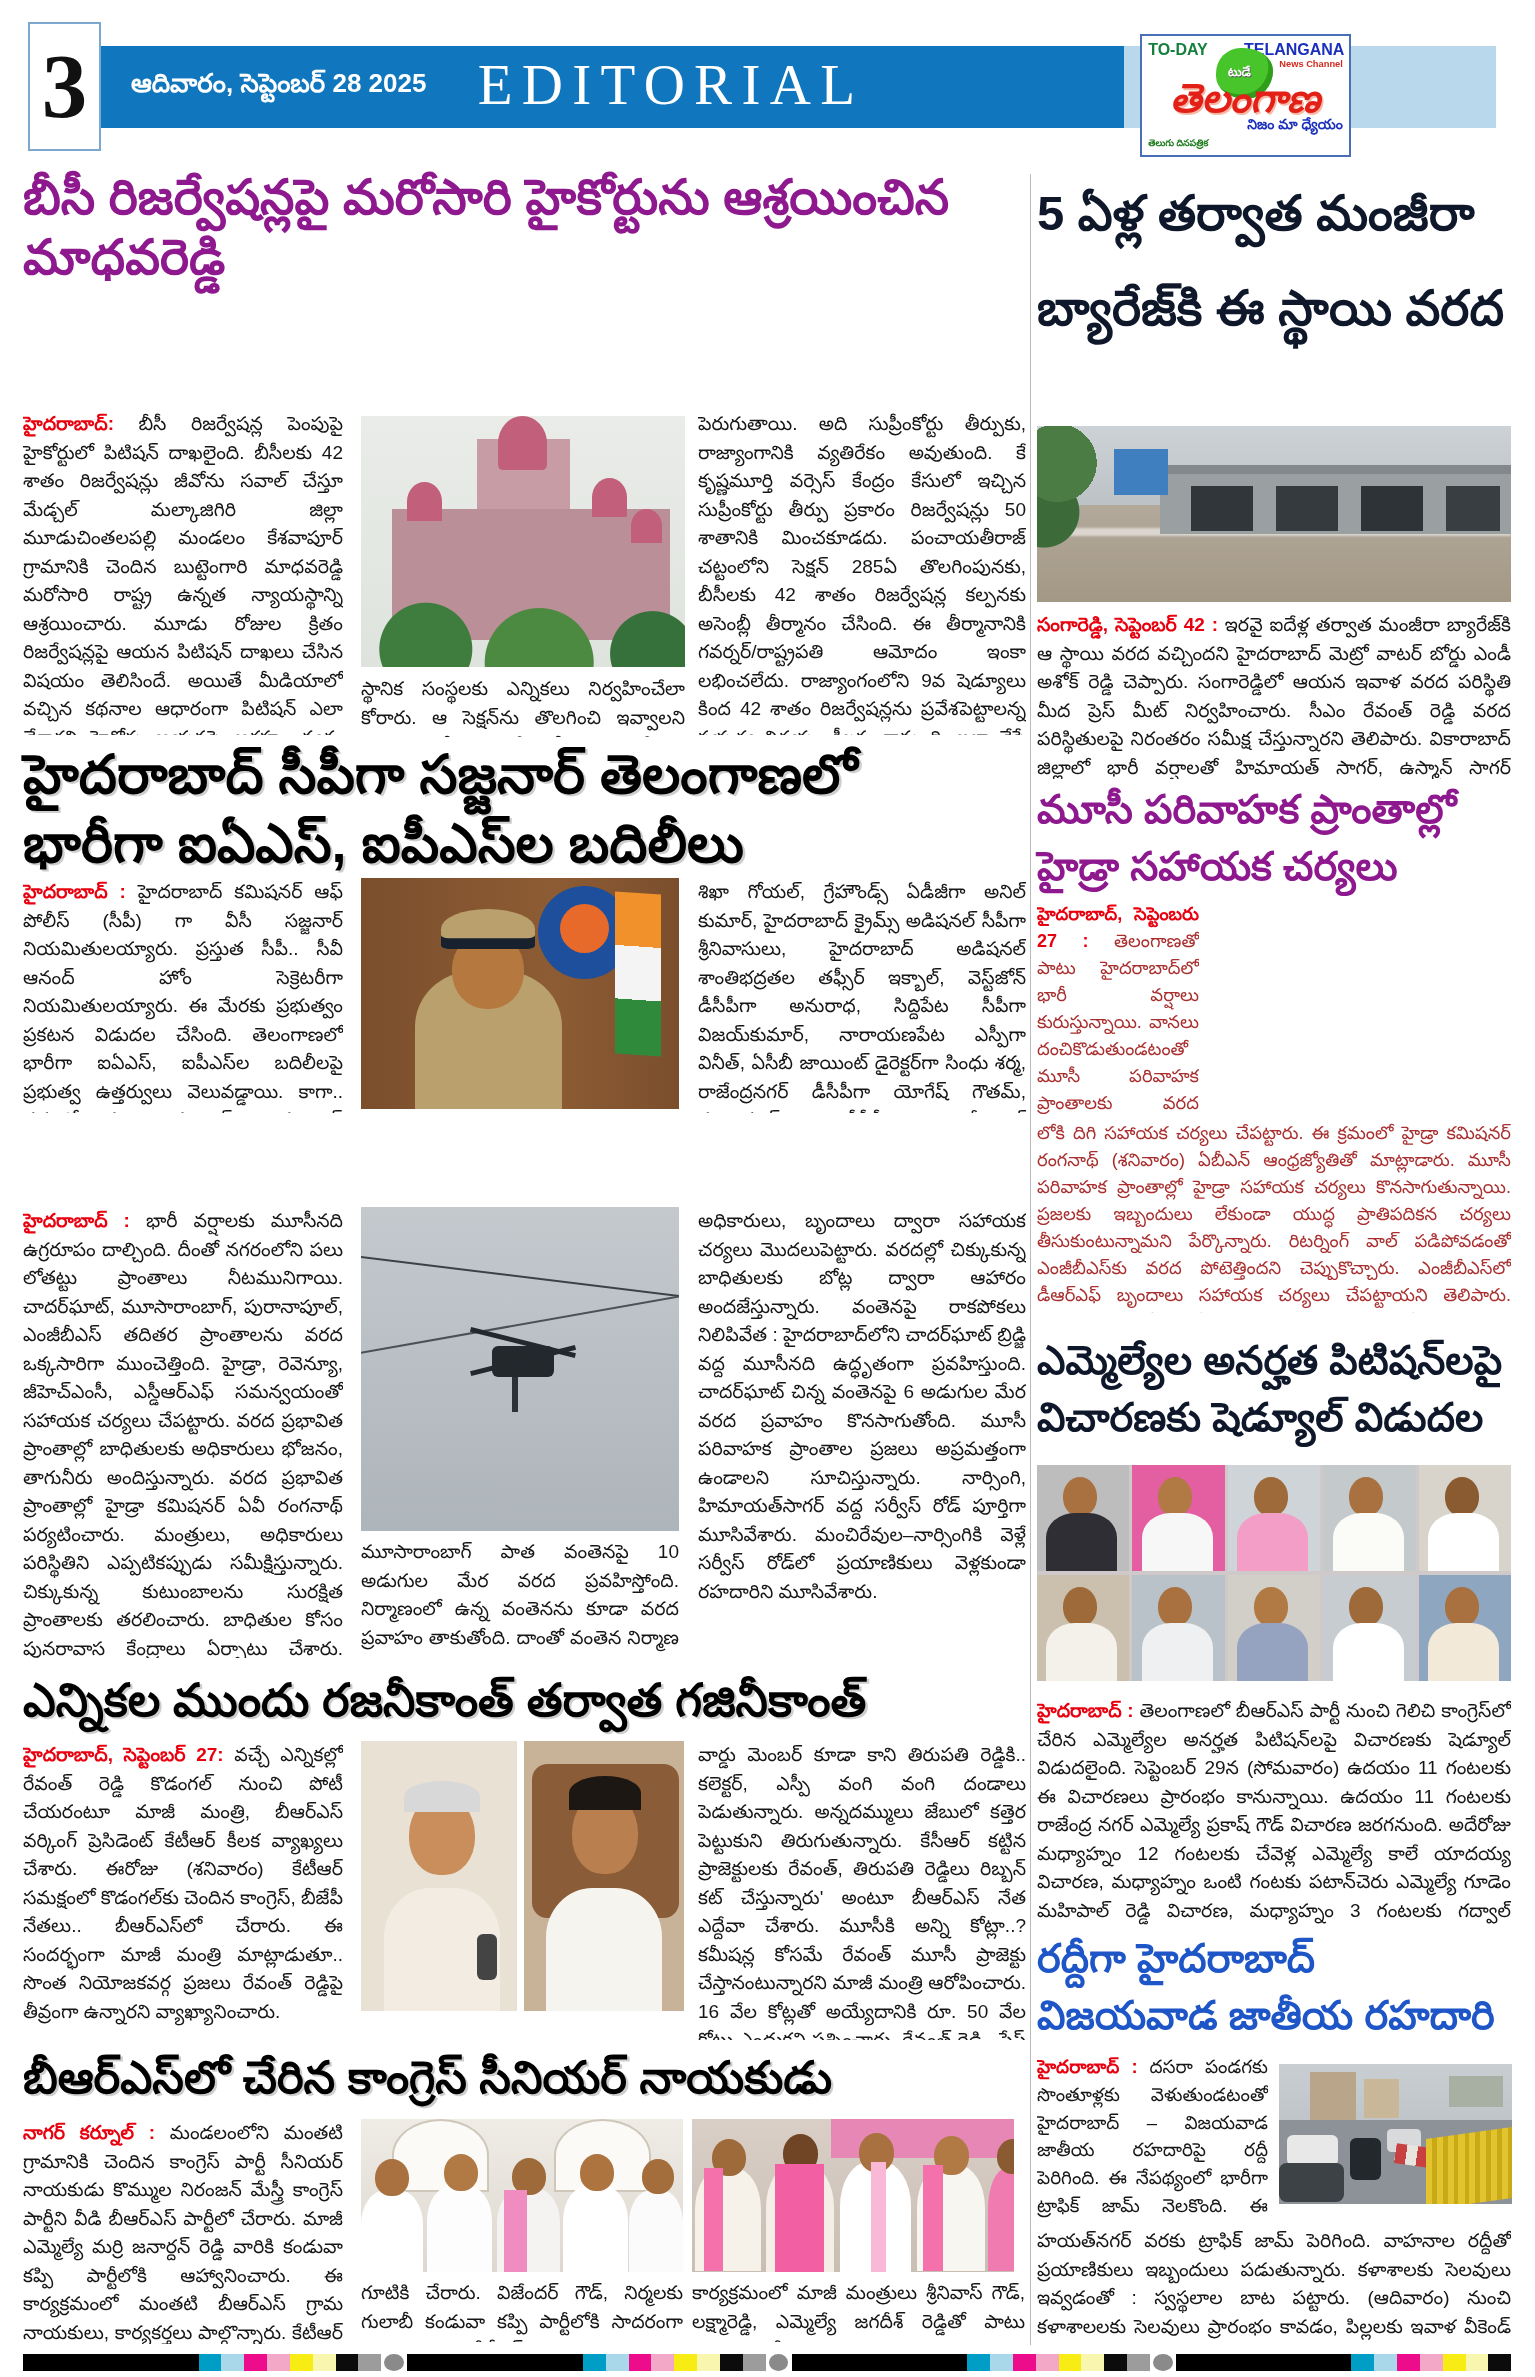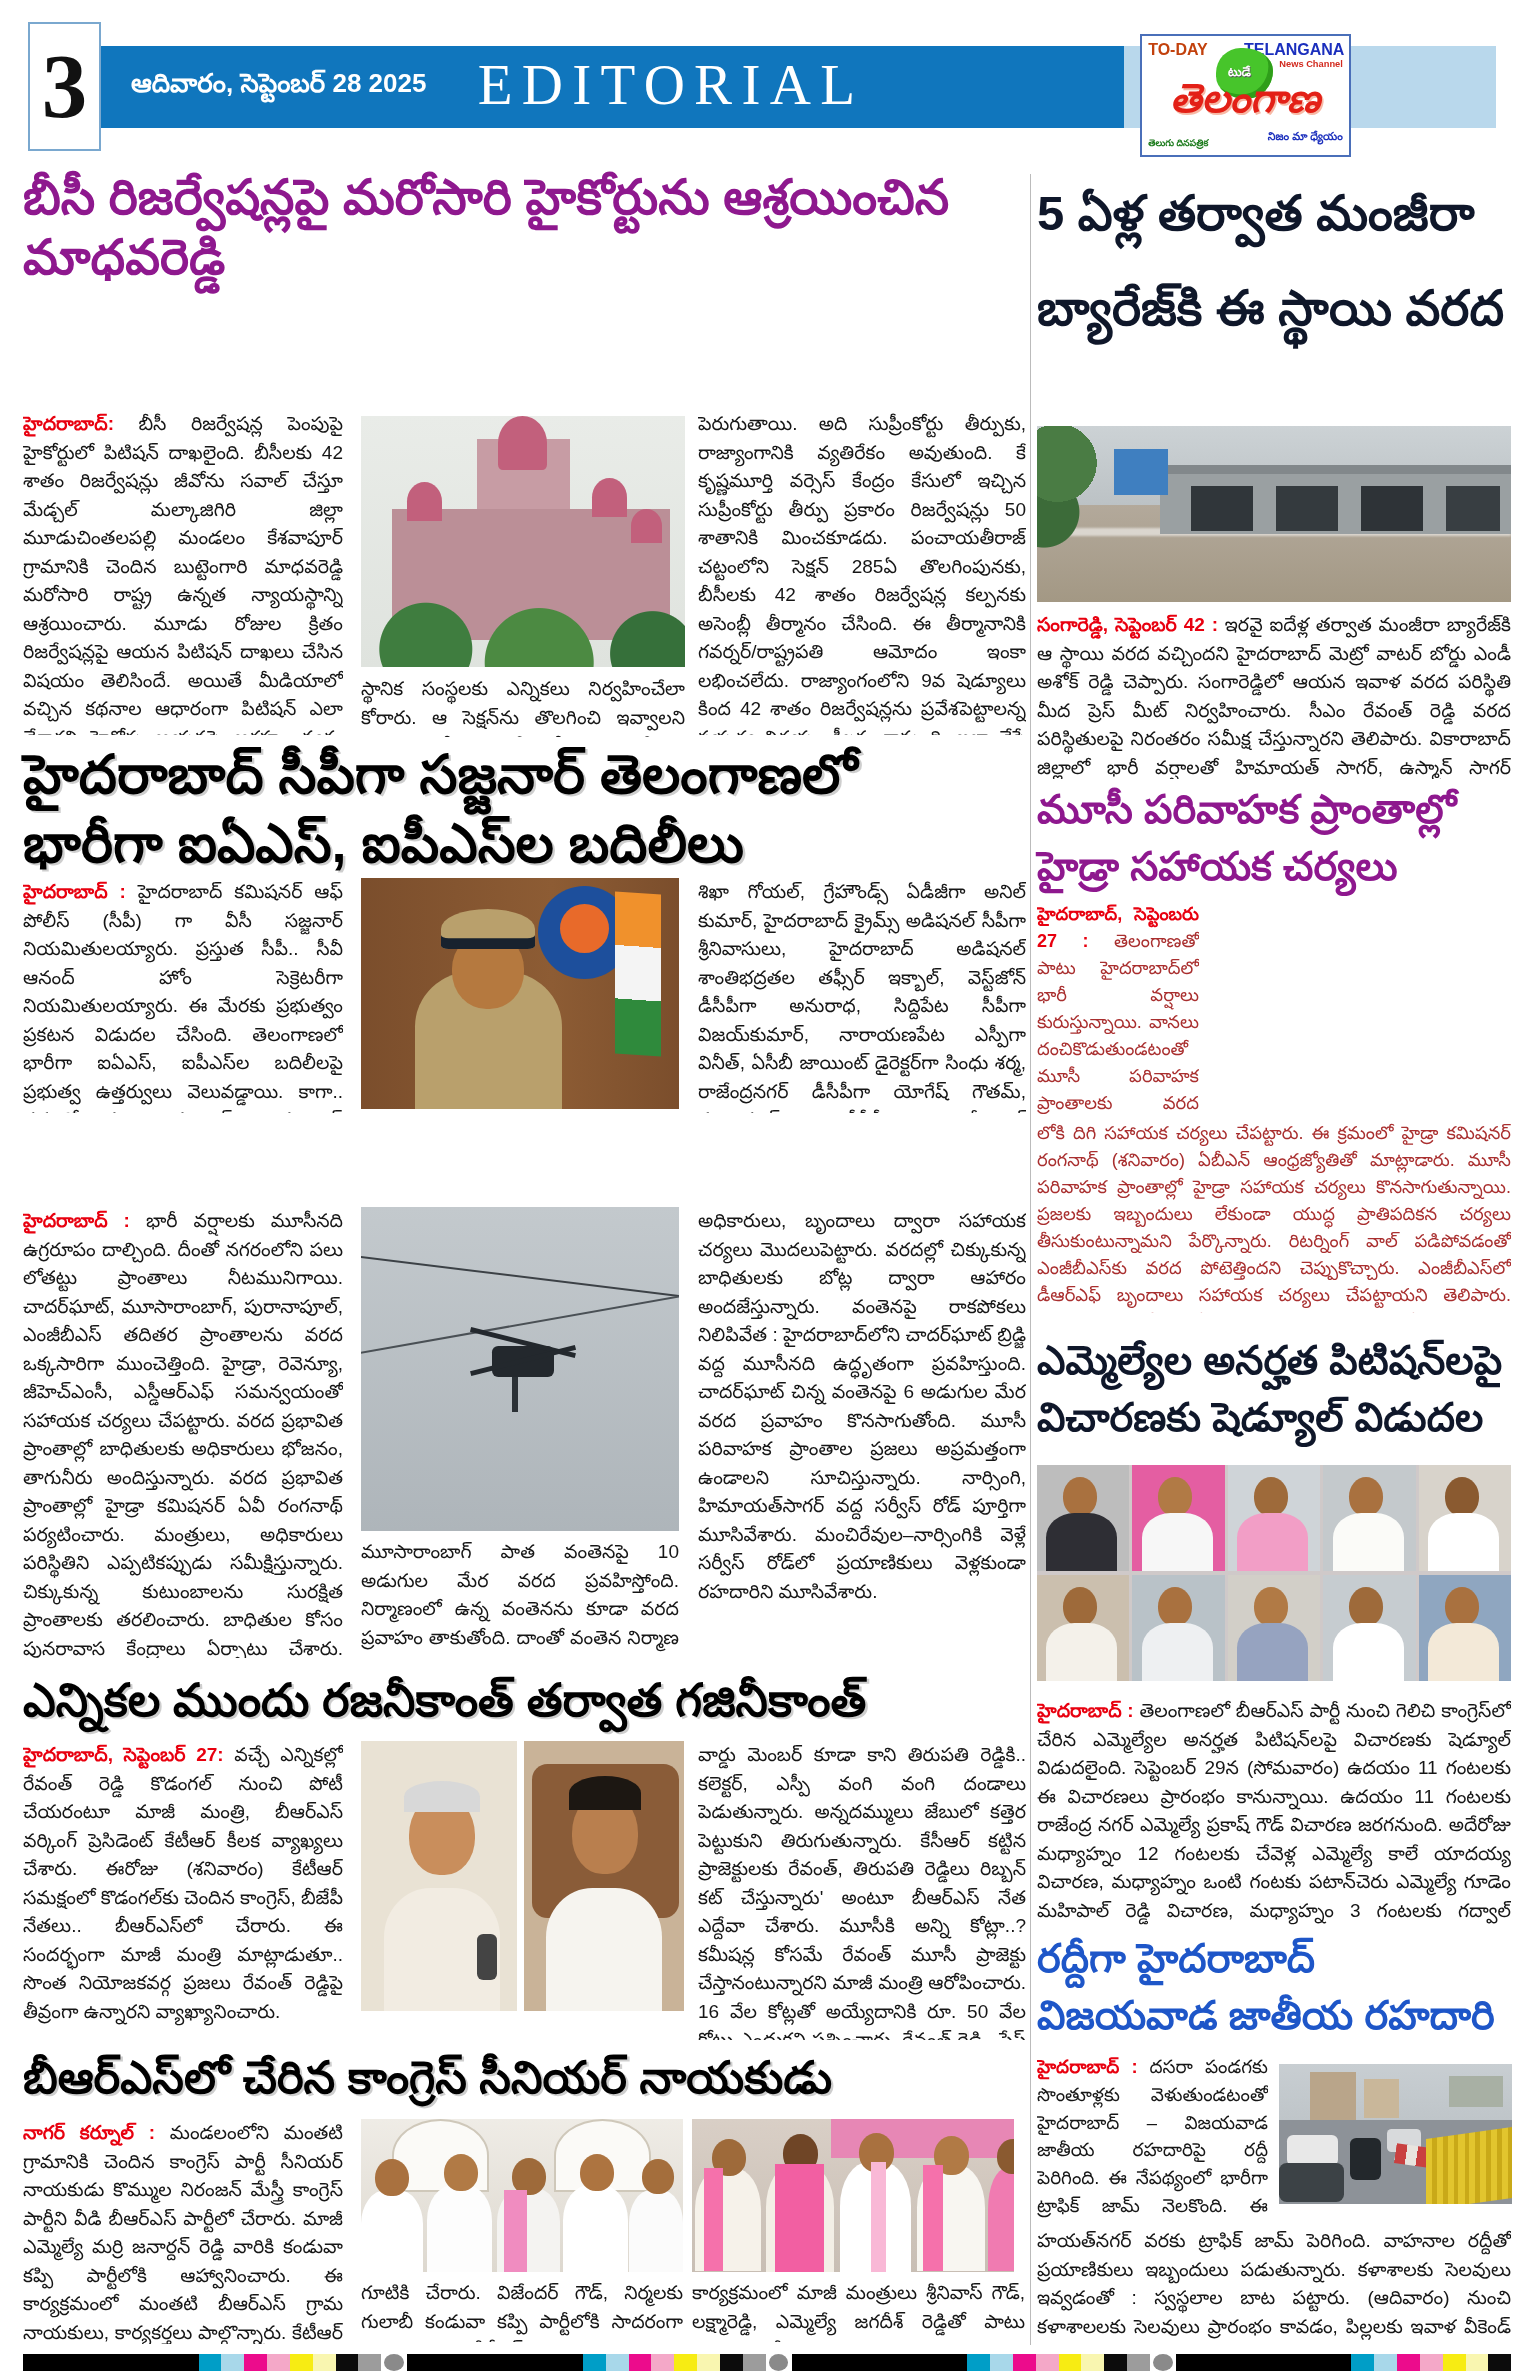--- a/index.html
+++ b/index.html
@@ -9,30 +9,30 @@
   
   .pageno-box{left:28px;top:21.6px;width:69px;height:125px;background:#ffffff;border:2.3px solid #7aa8cf;
       display:flex;align-items:center;justify-content:center;font-family:"Liberation Serif",serif;
       font-size:91px;font-weight:bold;color:#111;z-index:3;}
   .band-blue{left:34px;top:46px;width:1090px;height:82px;background:#1076bd;z-index:1;}
   .band-light{left:1124px;top:46px;width:372px;height:82px;background:#b9d8ec;z-index:1;}
   .hdr-date{left:131px;top:68px;color:#ffffff;font-size:26px;font-weight:bold;z-index:2;}
   .hdr-title{left:401px;top:52px;width:540px;text-align:center;color:#ffffff;z-index:2;
       font-family:"Liberation Serif",serif;font-size:57px;letter-spacing:9.3px;font-weight:400;}
   .logo{left:1140px;top:34px;width:207px;height:119px;background:#ffffff;border:2.3px solid #4a6fb9;z-index:4;overflow:hidden;}
-  .logo .tl{position:absolute;left:6.2px;top:4.6px;color:#c2410c;font-weight:bold;font-size:16px;}
+  .logo .tl{position:absolute;left:6.2px;top:4.6px;color:#15803d;font-weight:bold;font-size:16px;}
   .logo .tr{position:absolute;right:4.6px;top:4.6px;color:#1b2fbd;font-weight:bold;font-size:16px;}
   .logo .sub{position:absolute;right:6.2px;top:23px;color:#d22a1e;font-weight:bold;font-size:9.3px;}
   .logo .map{position:absolute;left:74px;top:12.3px;width:57px;height:51px;background:#47c52b;
       border-radius:48% 58% 52% 60%/55% 50% 62% 50%;box-shadow:inset -4.6px -4.6px 0 #2f9e1a;}
   .logo .maplbl{position:absolute;left:86px;top:29px;color:#ffffff;font-size:12.3px;font-weight:bold;text-shadow:0.8px 0.8px 0 #555;}
   .logo .script{position:absolute;left:6.2px;top:40px;width:194px;text-align:center;color:#e32017;
       font-size:40px;font-weight:900;font-style:italic;text-shadow:1.5px 1.5px 0 #f7b9a6;}
   .logo .bl{position:absolute;left:6.2px;bottom:4.6px;color:#1a7a1a;font-size:9.3px;font-weight:bold;}
-  .logo .br{position:absolute;right:6.2px;bottom:10px;color:#1b2fbd;font-size:11px;font-weight:bold;}
+  .logo .br{position:absolute;right:6.2px;bottom:19px;color:#1b2fbd;font-size:14px;font-weight:bold;}
   
   .hl{position:absolute;text-align:left;font-weight:900;line-height:1.22;}
   .hl-purple{color:#8e188e;}
   .hl-pink{color:#0f172a;}
   .hl-blue{color:#1e56c8;}
   .hl-black{color:#000;text-shadow:2.3px 2.3px 0 rgba(60,60,60,.25);}
   
   .txt{position:absolute;font-size:19px;line-height:1.5;text-align:justify;color:#161616;overflow:hidden;}
   .dateline{color:#e8000f;font-weight:bold;}
   .maroon{color:#a92f2f;}

